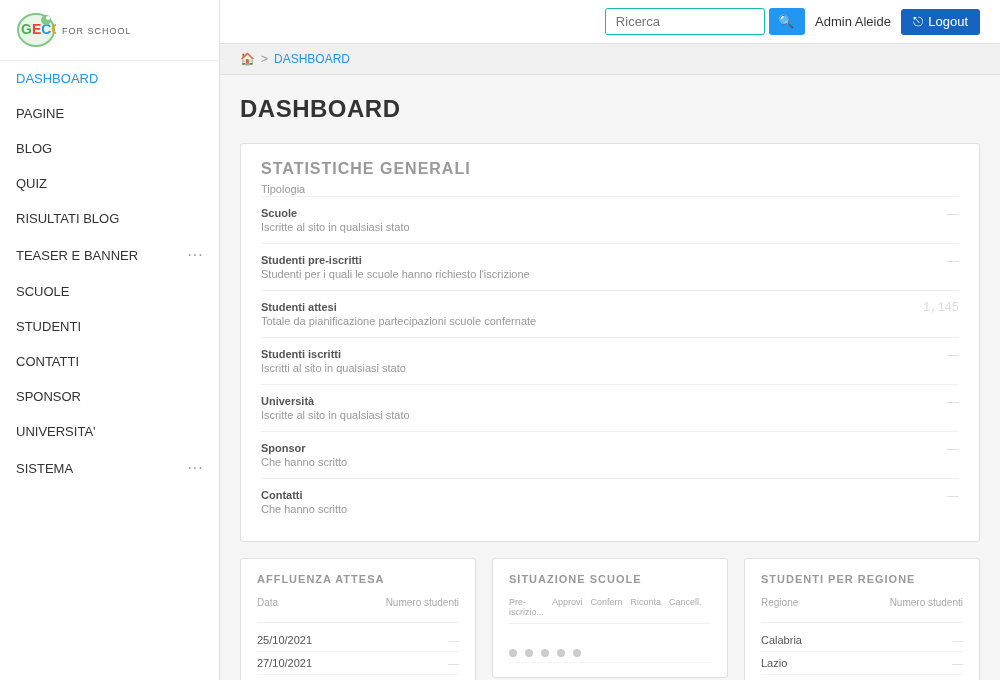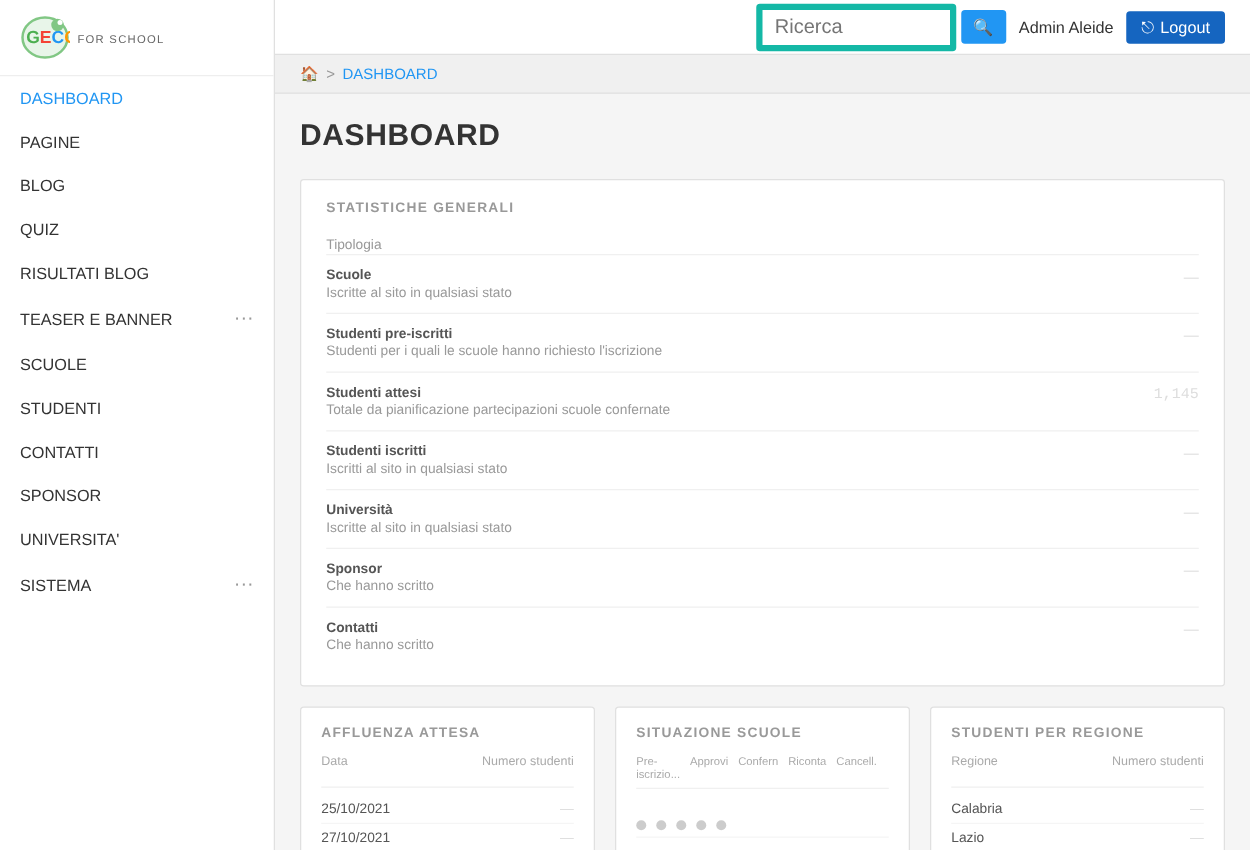--- a/index.html
+++ b/index.html
@@ -61,24 +61,24 @@
       justify-content: flex-end;
       gap: 10px;
       height: 44px;
     }
     .search-wrap {
       display: flex;
       align-items: center;
       gap: 4px;
     }
     .search-input {
-      border: 5px solid #14b8a6;
+      border: 1px solid #14b8a6;
       border-radius: 3px;
       padding: 5px 10px;
-      font-size: 16px;
+      font-size: 13px;
       width: 160px;
       color: #701a75;
     }
     .search-btn {
       background: #2196f3;
       border: none;
       color: #fff;
       padding: 6px 10px;
       border-radius: 3px;
       cursor: pointer;
@@ -131,25 +131,25 @@
 
     
     .card {
       background: #fff;
       border: 1px solid #e0e0e0;
       border-radius: 3px;
       margin-bottom: 16px;
       padding: 16px 20px;
     }
     .card-title {
-      font-size: 11px;
+      font-size: 16px;
       font-weight: bold;
       color: #999;
       letter-spacing: 1px;
-      margin-bottom: 18px;
+      margin-bottom: 5px;
     }
     .stat-row {
       display: flex;
       align-items: flex-start;
       justify-content: space-between;
       padding: 10px 0;
       border-bottom: 1px solid #f0f0f0;
     }
     .stat-row:last-child { border-bottom: none; }
     .stat-col-label { color: #555; font-size: 11px; font-weight: bold; margin-bottom: 2px; }

